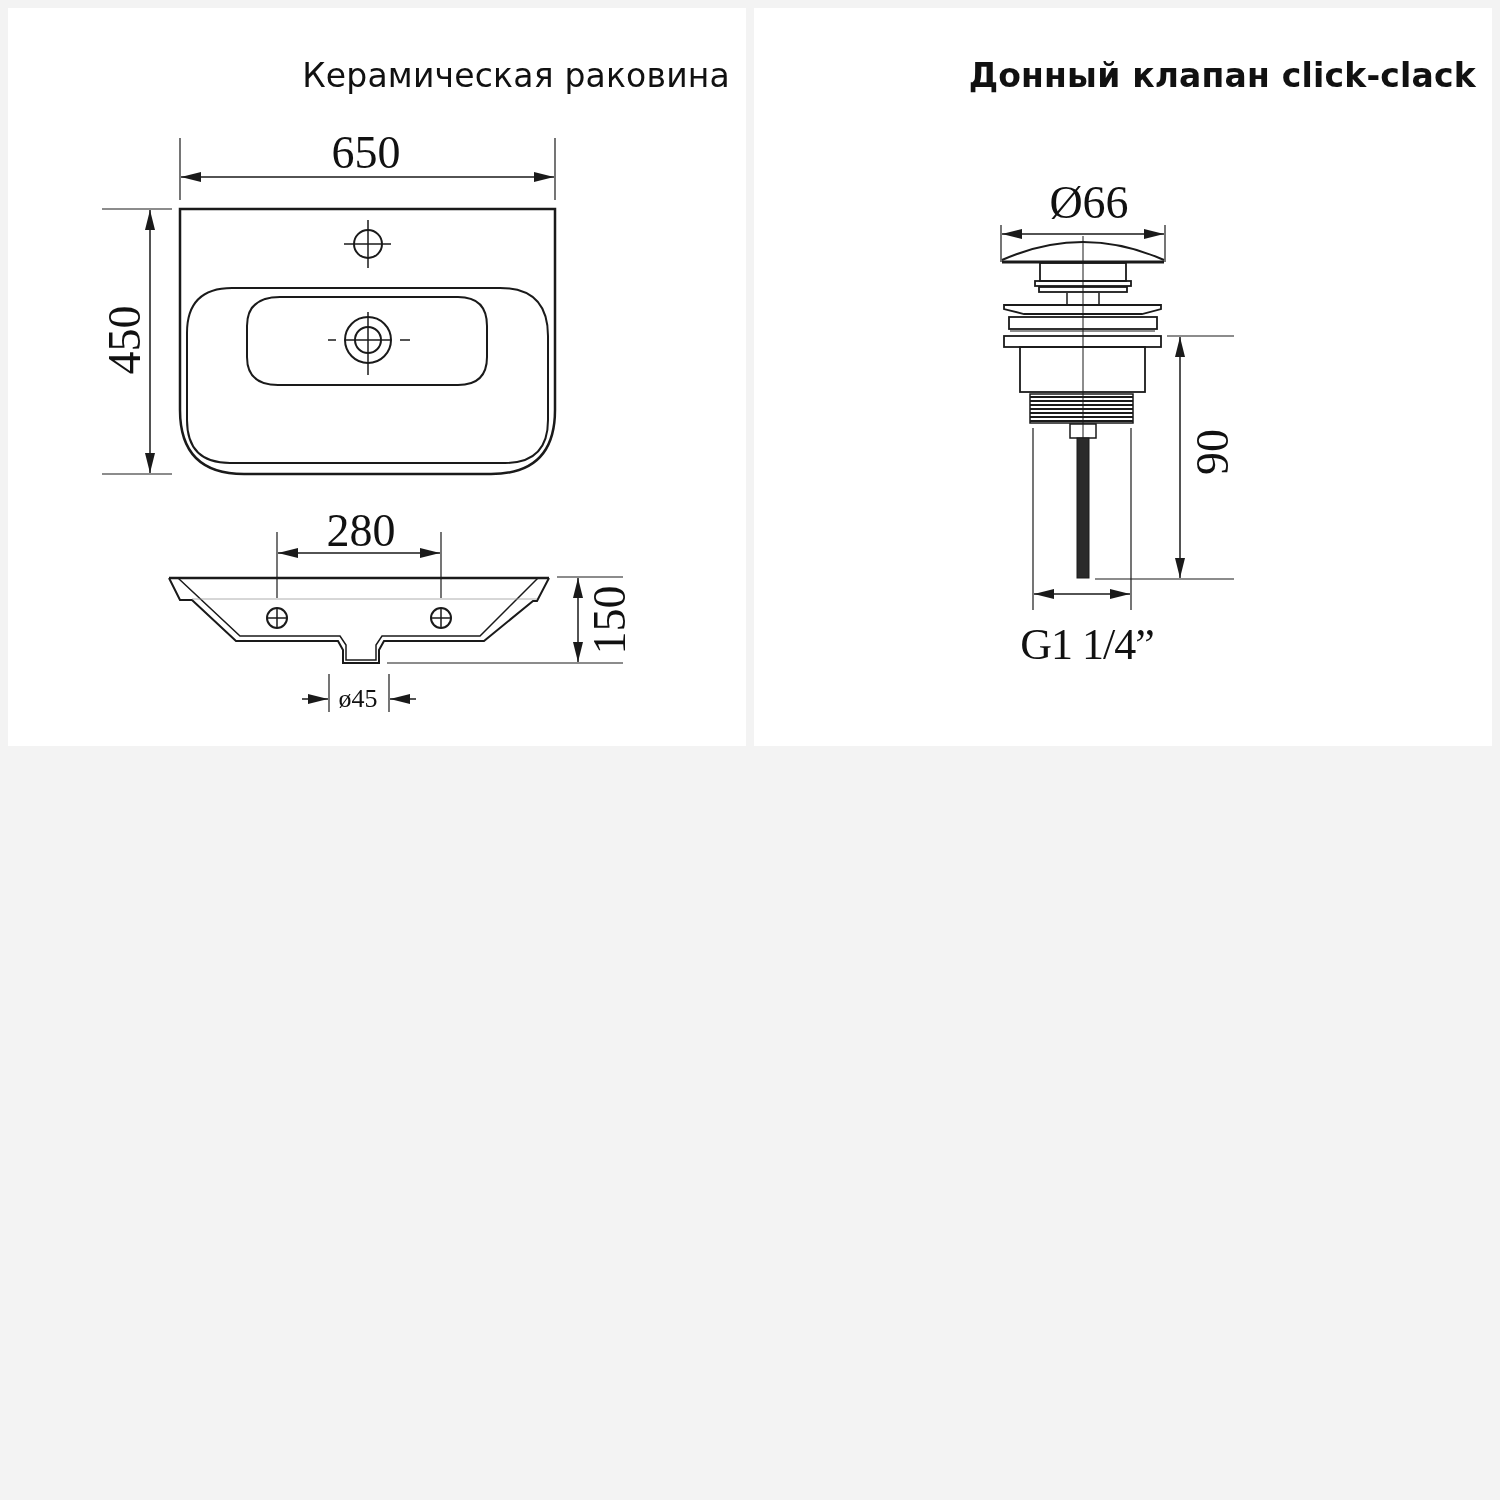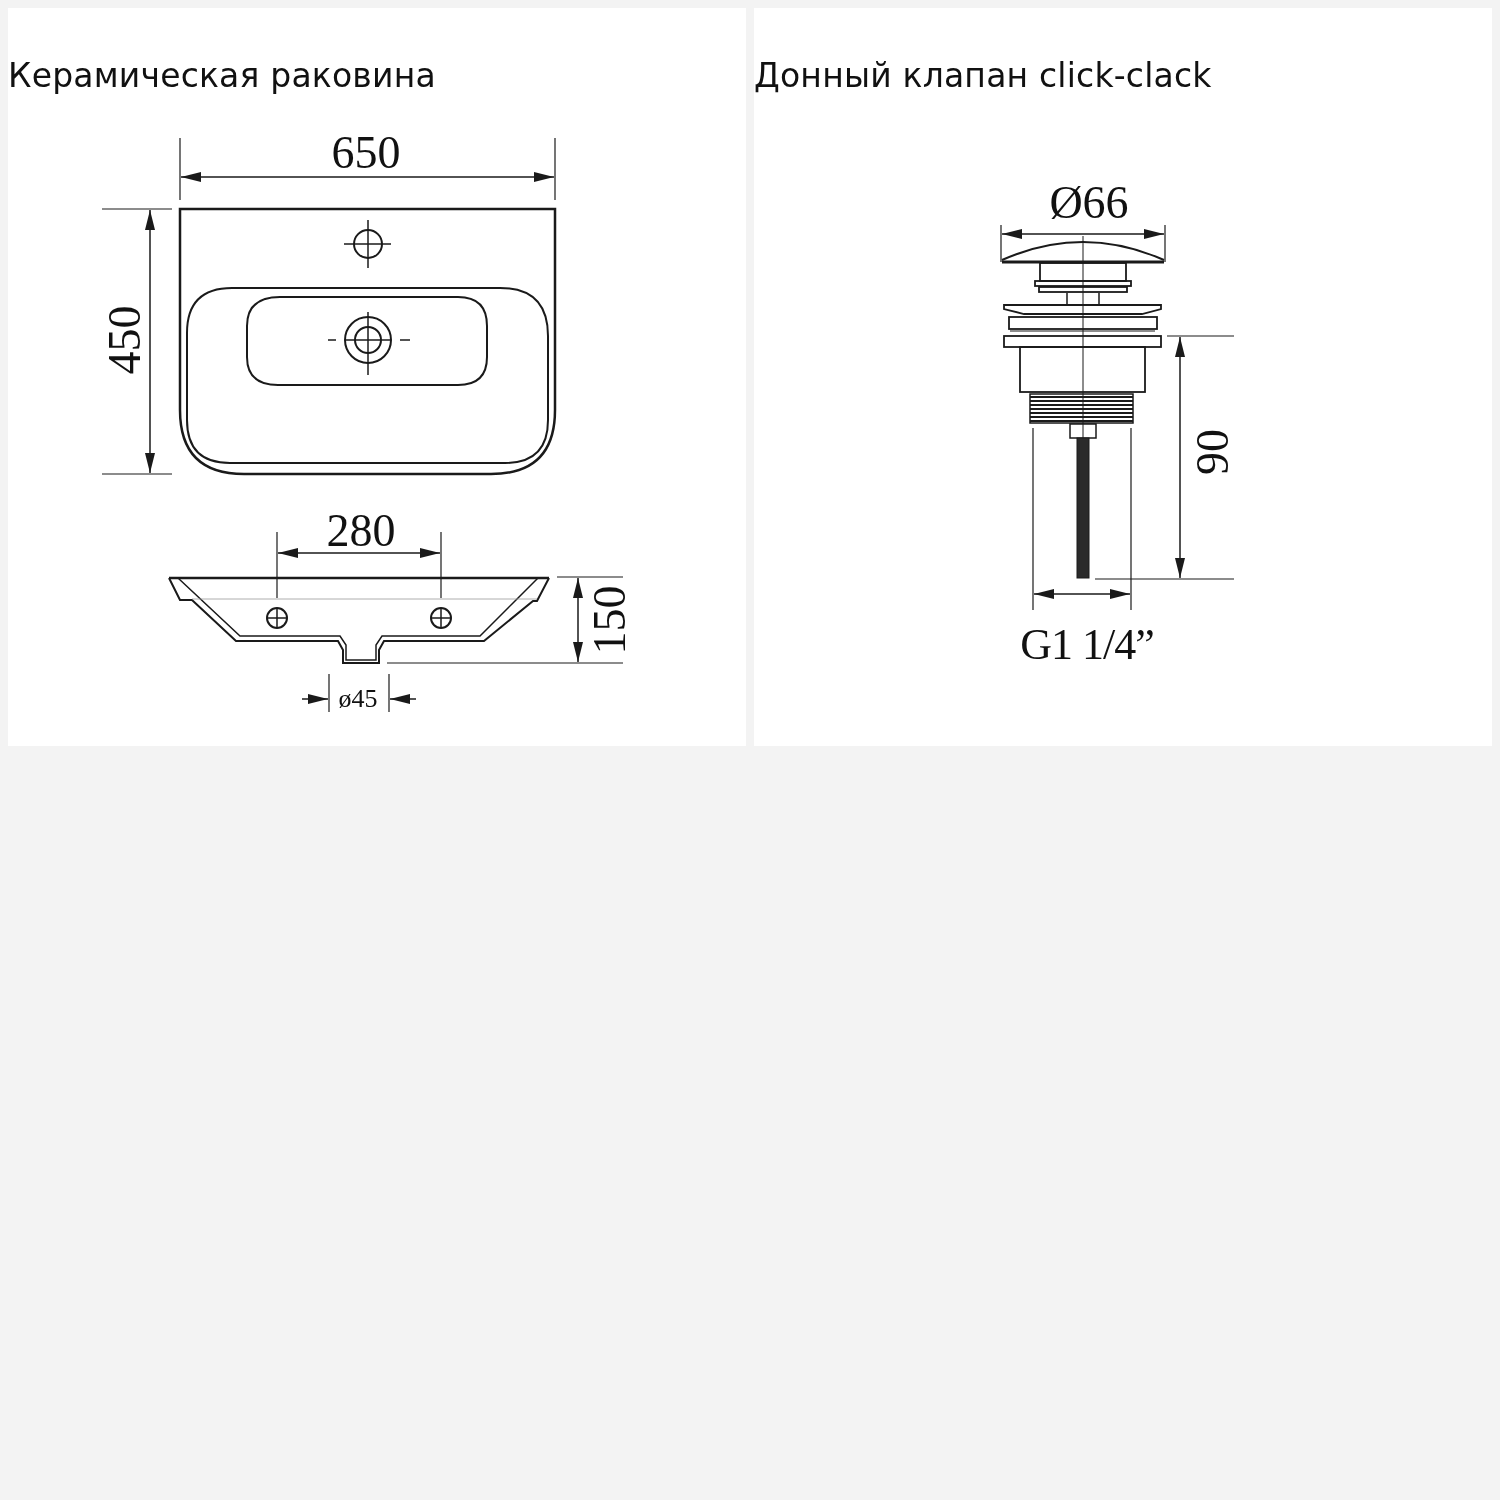--- a/index.html
+++ b/index.html
@@ -15,29 +15,29 @@
     top: 8px;
     width: 738px;
     height: 738px;
     background: #ffffff;
   }
   #panel-left { left: 8px; }
   #panel-right { left: 754px; }
   .panel-title {
     position: absolute;
     top: 48px;
-    left: 0; right: 0;
-    text-align: left;
+    left: 0; right: 16px;
+    text-align: right;
     font-family: "DejaVu Sans", sans-serif;
     font-size: 33px;
     color: #111111;
     letter-spacing: 0.2px;
   }
   #panel-left .panel-title { font-weight: 500; }
-  #panel-right .panel-title { font-weight: normal; }
+  #panel-right .panel-title { font-weight: bold; }
   svg.drawing {
     position: absolute;
     left: 0; top: 0;
     width: 1500px; height: 1500px;
   }
   .dim-text {
     font-family: "Liberation Serif", serif;
     fill: #111111;
   }
 </style>

